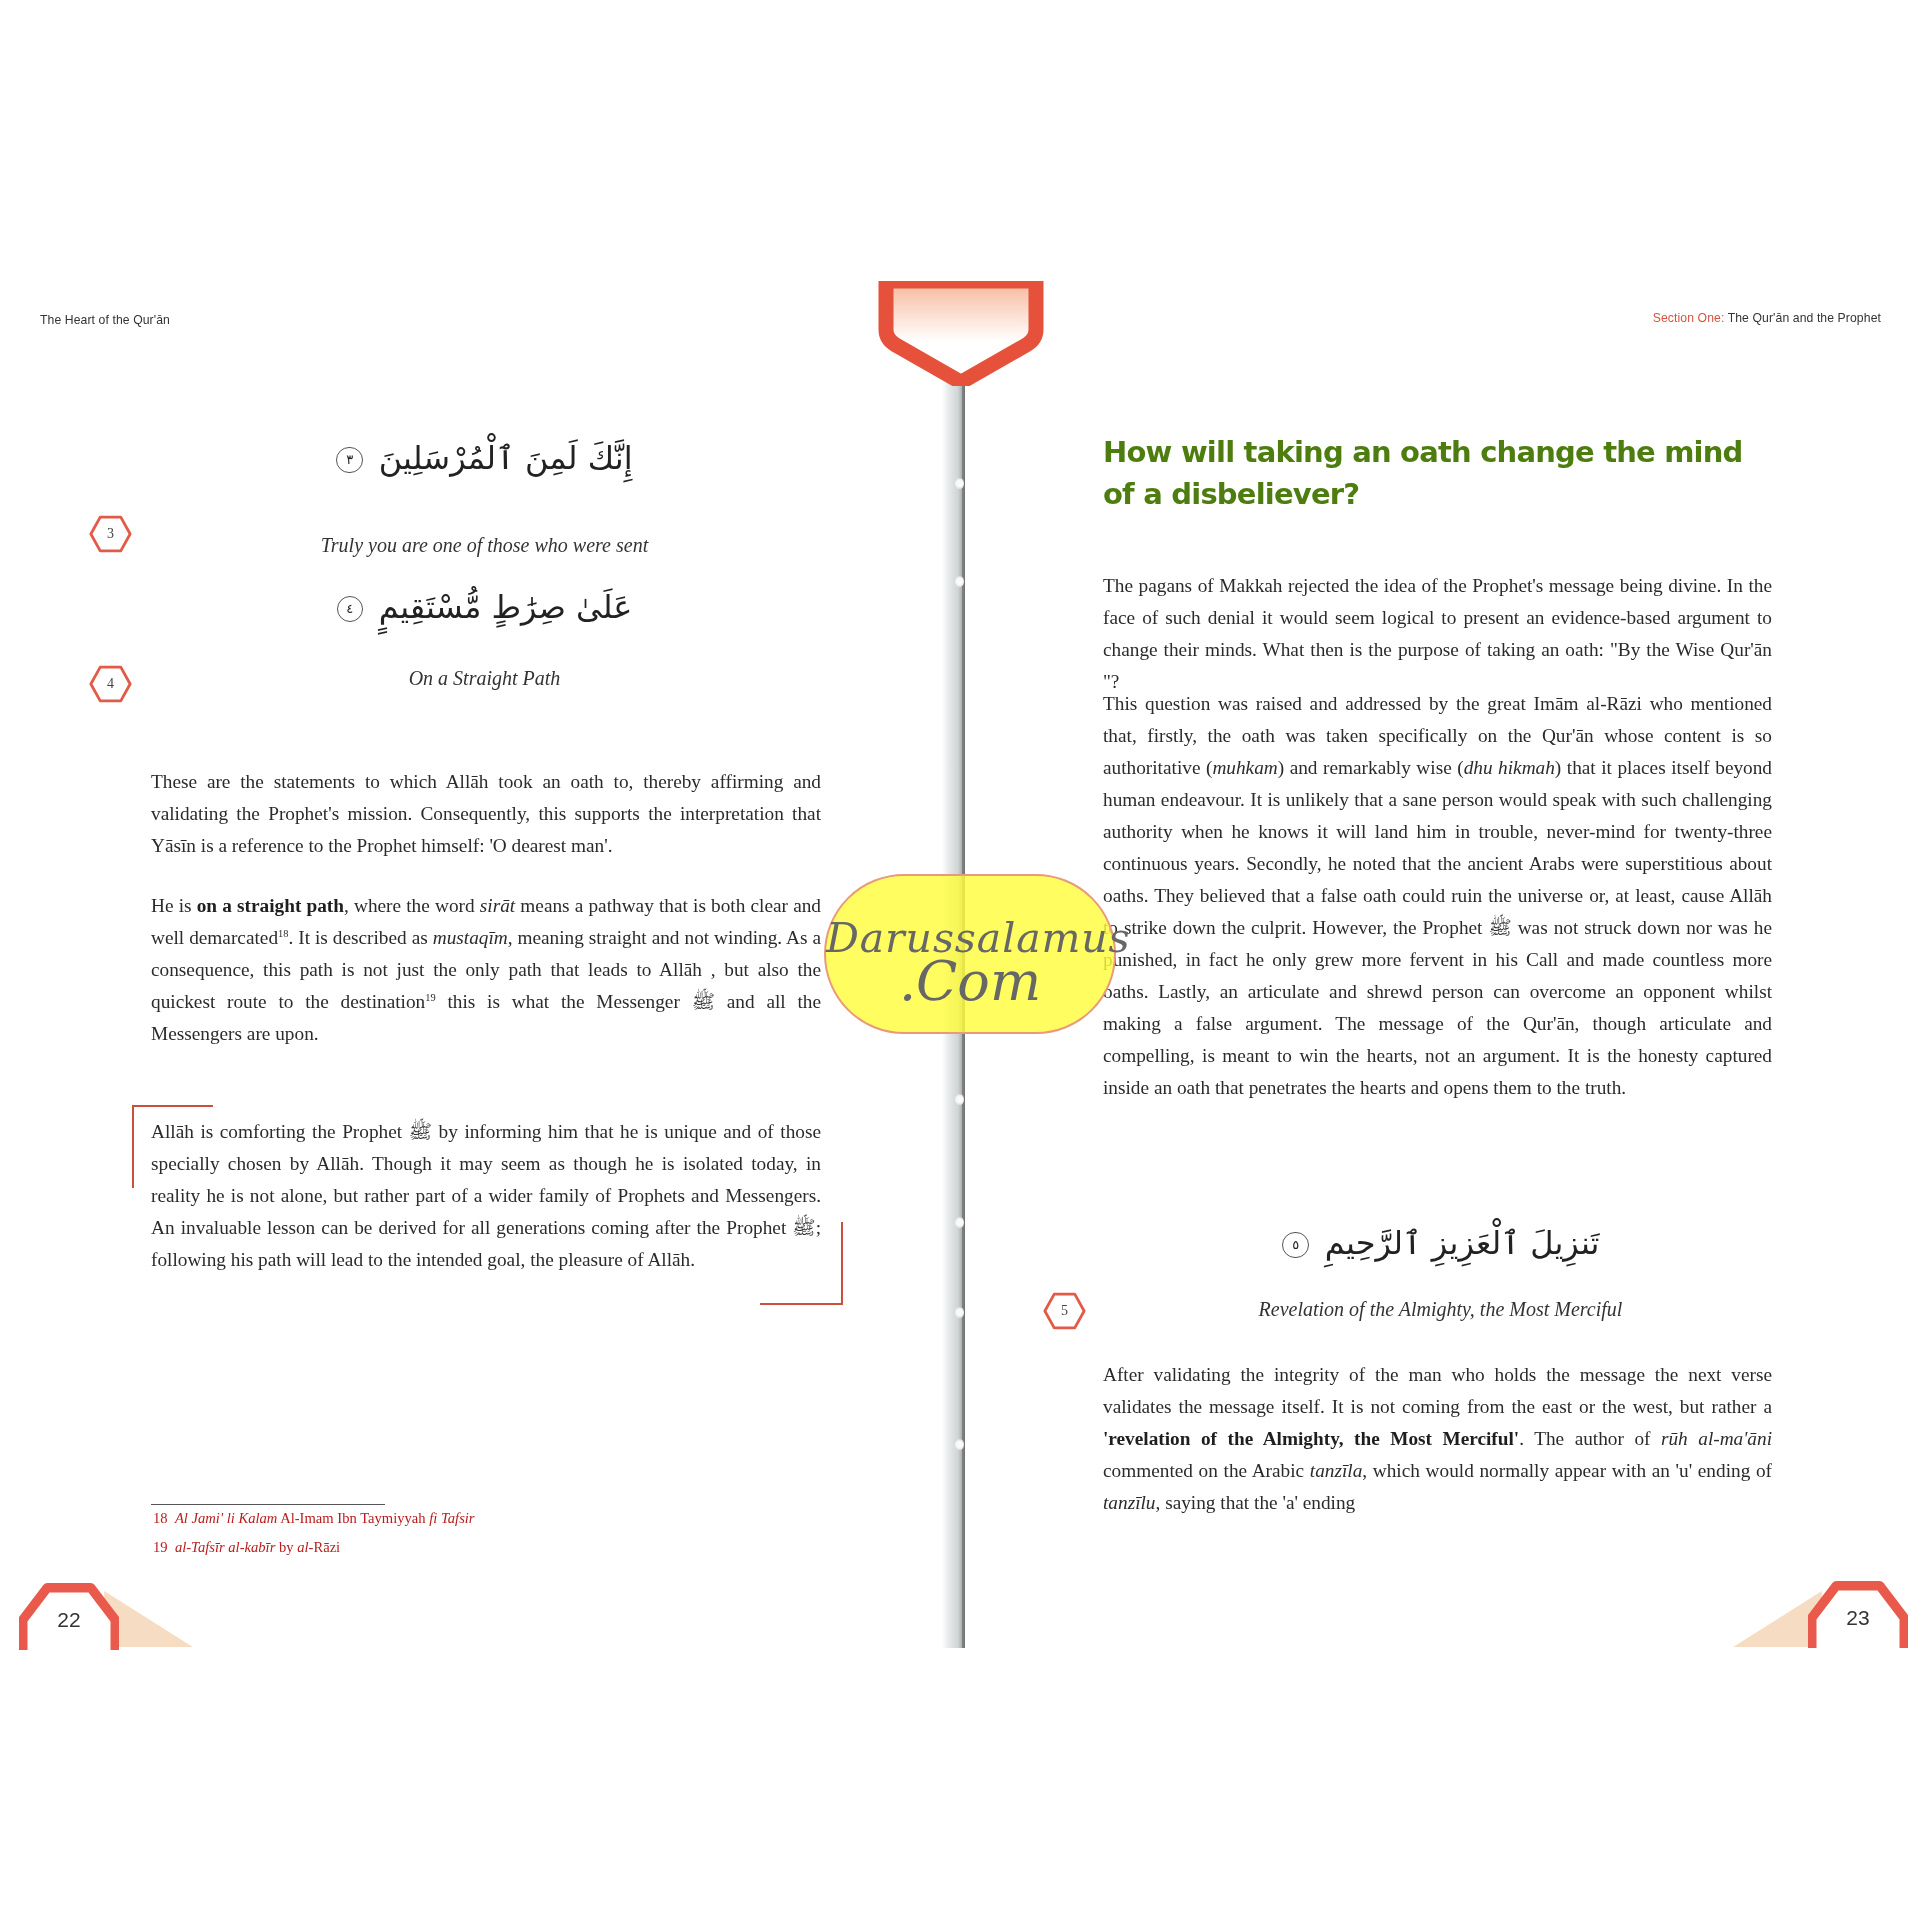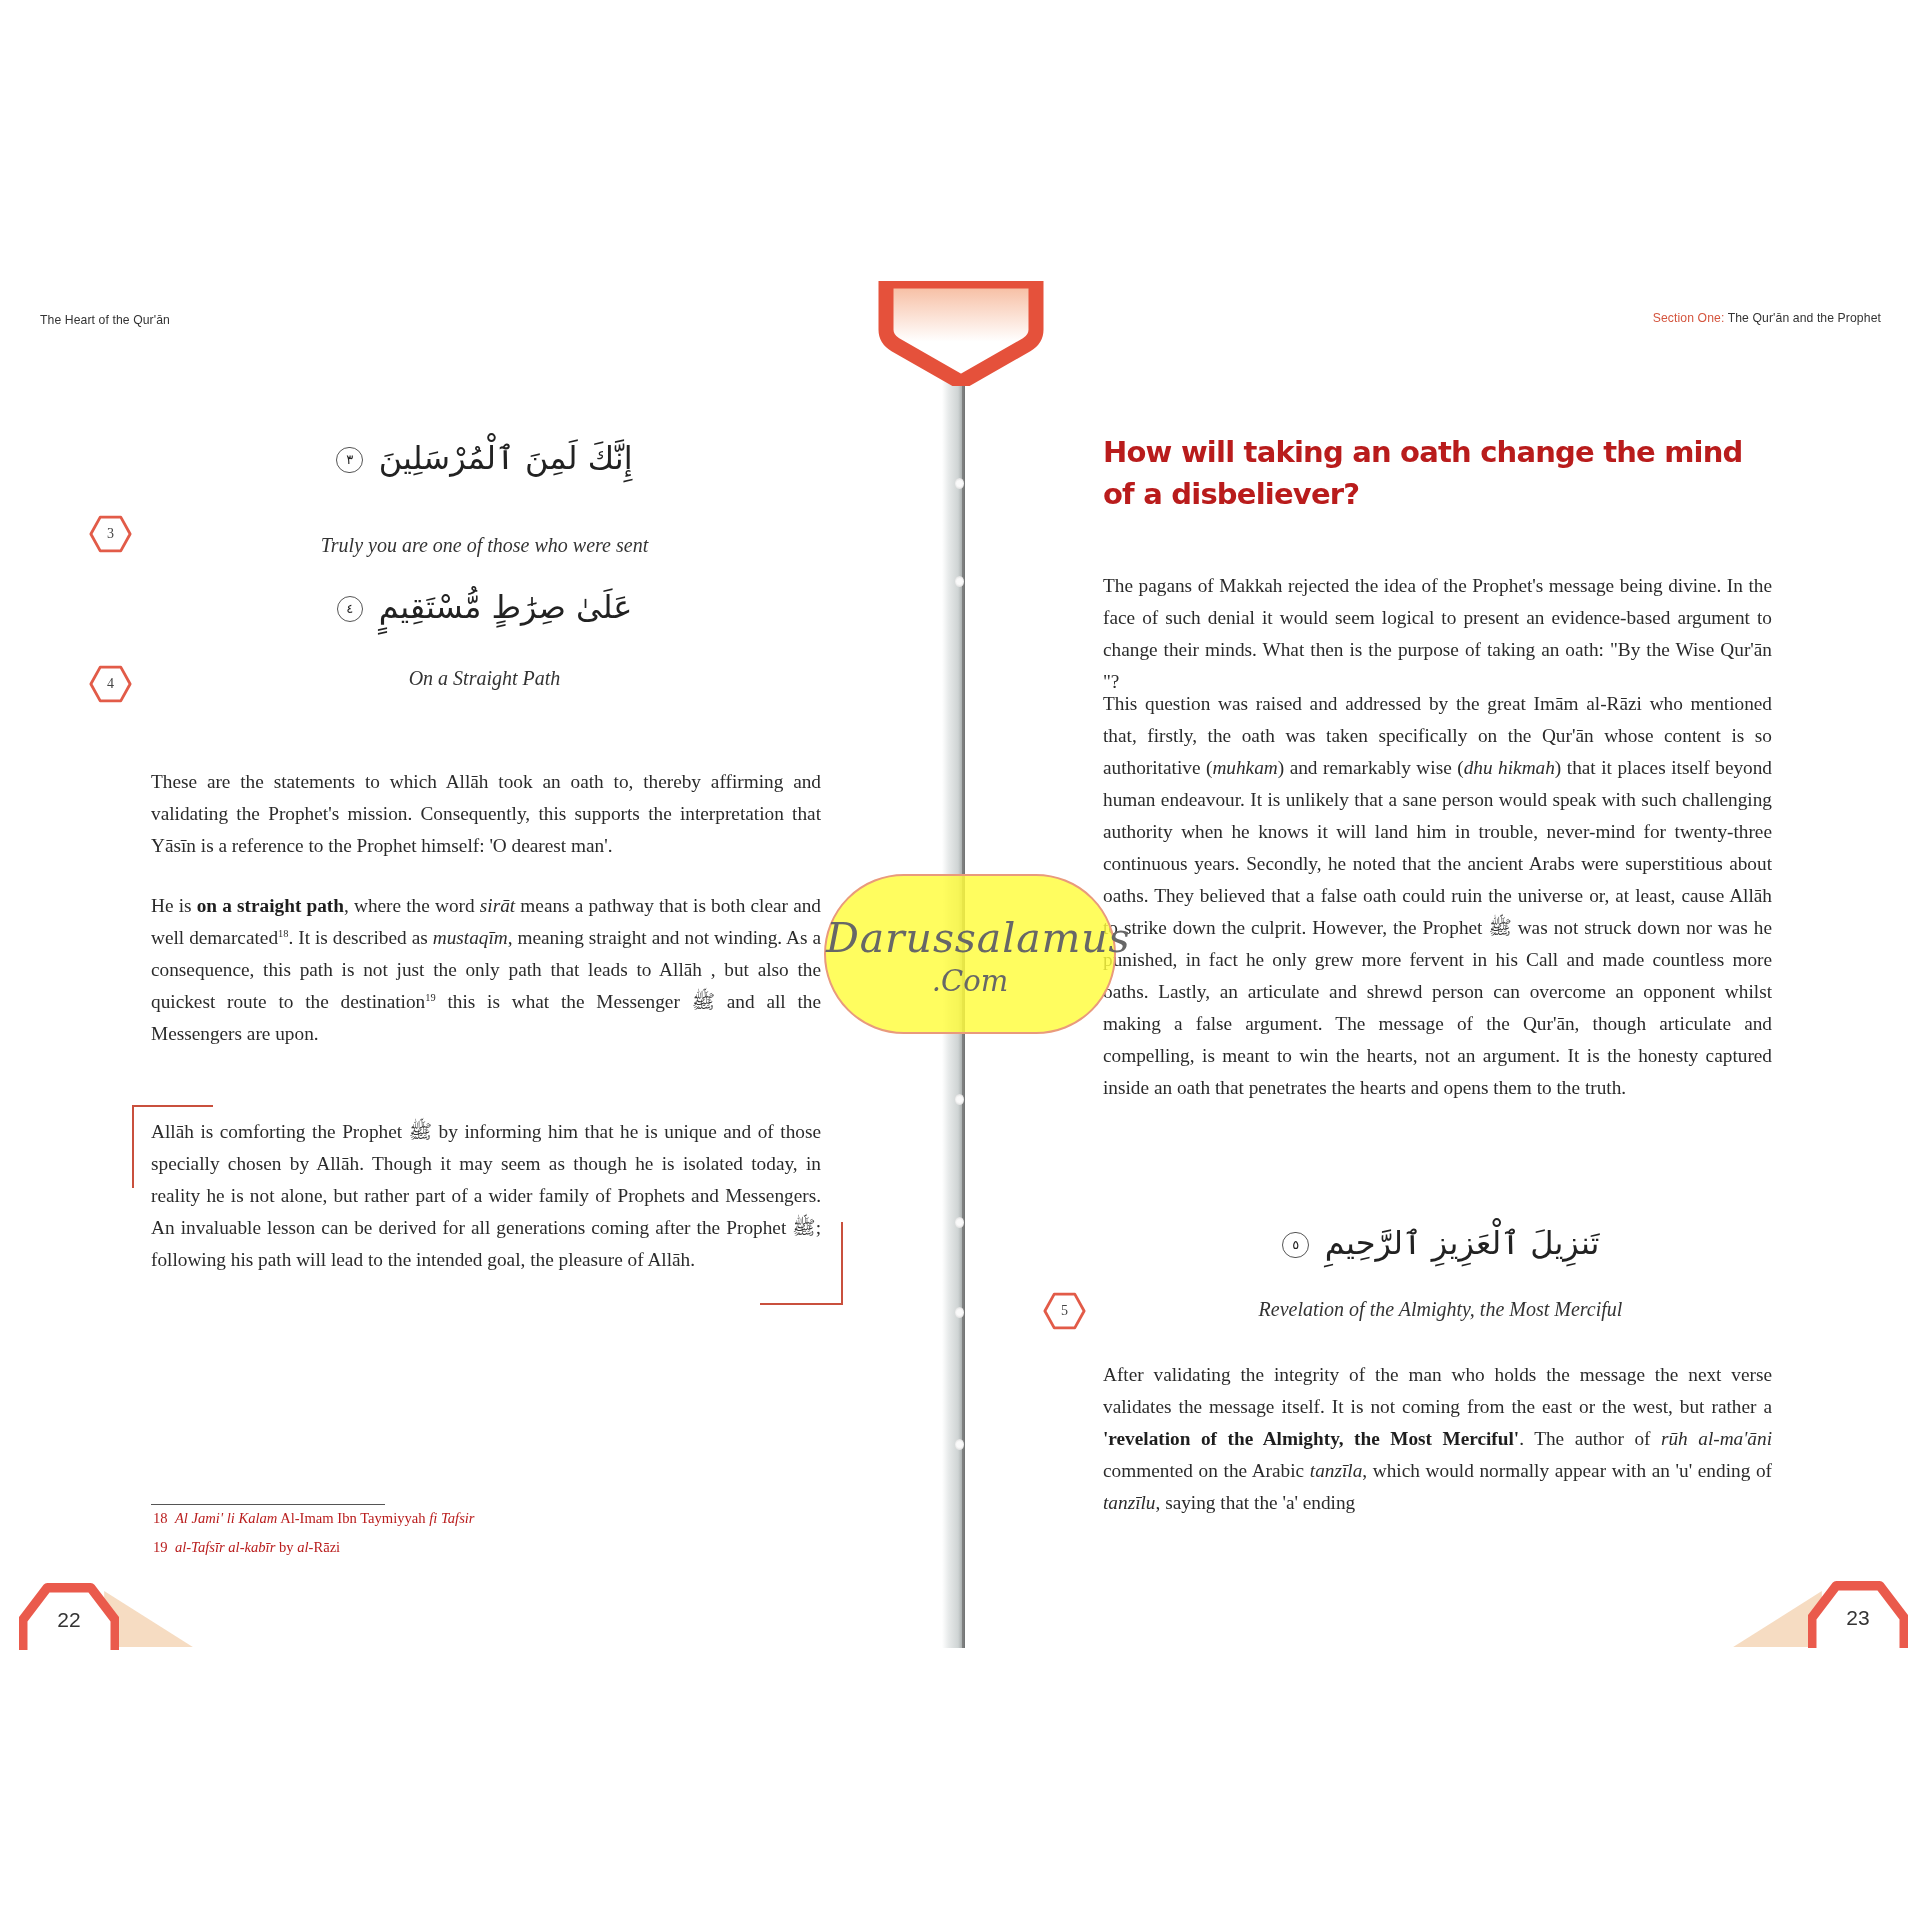--- a/index.html
+++ b/index.html
@@ -22,31 +22,31 @@
   .translation { font-family:"Liberation Serif","DejaVu Serif",serif; font-style:italic; font-size:20px; color:#333; text-align:center; }
   .hex { position:absolute; width:43px; height:38px; }
   .hex svg { position:absolute; left:0; top:0; }
   .hex span { position:absolute; left:0; top:0; width:43px; height:38px; line-height:38px; text-align:center;
               font-family:"Liberation Serif",serif; font-size:14px; color:#444; }
   .body-text { font-family:"Liberation Serif","DejaVu Serif",serif; font-size:19.3px; line-height:32px;
                color:#2b2b2b; text-align:justify; }
   .body-text b { font-weight:bold; color:#1e1e1e; }
   .body-text i { font-style:italic; }
   .heading { font-family:"DejaVu Sans","Liberation Sans",sans-serif; font-weight:bold; font-size:29px; line-height:42px;
-             color:#b91c1c; letter-spacing:-0.8px; }
+             color:#4d7c0f; letter-spacing:-0.8px; }
   .footnote { font-family:"Liberation Serif",serif; font-size:14.6px; color:#b91c1c; }
   .footnote i { font-style:italic; }
   .pagenum { position:absolute; width:100px; height:85px; }
   .pagenum span { position:absolute; left:0; top:26px; width:100px; text-align:center; font-family:"Liberation Sans",sans-serif;
                   font-size:21px; color:#333; }
   .watermark { position:absolute; left:824px; top:874px; width:292px; height:160px; border-radius:80px;
                background:rgba(255,252,60,0.82); border:2.8px solid #e99a7c; box-sizing:border-box;
                text-align:center; font-family:"DejaVu Serif",serif; font-style:italic; color:#676767; }
   .watermark .l1 { font-size:41px; line-height:45px; margin-top:40px; letter-spacing:0.9px; }
-  .watermark .l2 { font-size:29px; line-height:41px; }
+  .watermark .l2 { font-size:54px; line-height:41px; }
   .bracket { position:absolute; background:#c9503d; }
   sup { font-size:10.4px; vertical-align:super; line-height:0; }
 </style>
 </head>
 <body>
 
 <div class="page page-left"></div>
 <div class="page page-right"></div>
 <div class="spine"></div>
 <div class="spine-line"></div>

